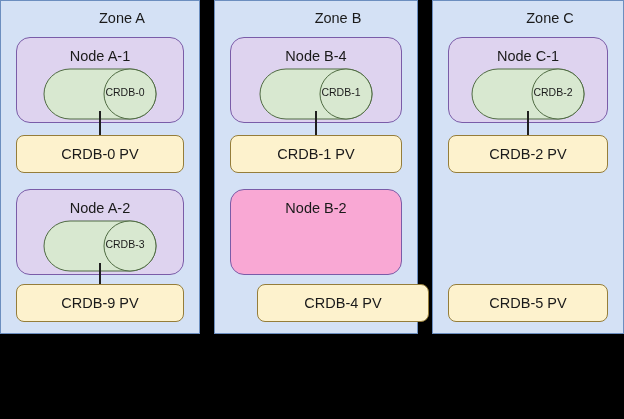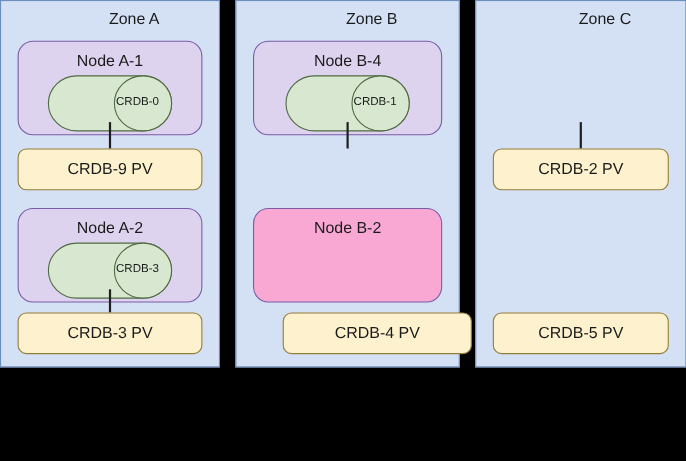--- a/index.html
+++ b/index.html
@@ -130,59 +130,72 @@
         <div class="cyl" style="left: 26px; top: 30px;">
           <svg viewBox="0 0 114 52">
             <path d="M 27 1 L 87 1 A 26 25 0 0 1 87 51 L 27 51 A 26 25 0 0 1 27 1 Z" fill="#d8e8d0" stroke="#4f6b42" stroke-width="1"></path>
             <ellipse cx="87" cy="26" rx="26" ry="25" fill="#d8e8d0" stroke="#4f6b42" stroke-width="1"></ellipse>
           </svg>
           <div class="cyl-label">CRDB-0</div>
         </div>
       </div>
       <div class="connector" style="left: 98px; top: 110px; height: 24px; background: rgb(31, 31, 31);"></div>
       <div class="pv" style="left: 15px; top: 134px; width: 168px; background: rgb(253, 242, 205); border-color: rgb(149, 125, 58);">
-        <span class="pv-label">CRDB-9 PV</span>
+        <span class="pv-label">CRDB-0 PV</span>
       </div>
       <div class="node" style="left: 15px; top: 188px; width: 168px; height: 86px; background: rgb(222, 211, 239); border-color: rgb(122, 92, 168); text-decoration: underline;">
         <div class="node-title">Node A-2</div>
         <div class="cyl" style="left: 26px; top: 30px;">
           <svg viewBox="0 0 114 52">
             <path d="M 27 1 L 87 1 A 26 25 0 0 1 87 51 L 27 51 A 26 25 0 0 1 27 1 Z" fill="#d8e8d0" stroke="#4f6b42" stroke-width="1"></path>
             <ellipse cx="87" cy="26" rx="26" ry="25" fill="#d8e8d0" stroke="#4f6b42" stroke-width="1"></ellipse>
           </svg>
           <div class="cyl-label">CRDB-3</div>
         </div>
       </div>
       <div class="connector" style="left: 98px; top: 262px; height: 21px; background: rgb(31, 31, 31);"></div>
       <div class="pv" style="left: 15px; top: 283px; width: 168px; background: rgb(253, 242, 205); border-color: rgb(149, 125, 58);">
-        <span class="pv-label">CRDB-3 PV</span>
+        <span class="pv-label">CRDB-9 PV</span>
       </div>
     </div>
     <div class="zone" style="left: 214px; width: 204px; background: rgb(212, 225, 245); border-color: rgb(108, 142, 191);">
       <div class="zone-title">Zone B</div>
       <div class="node" style="left: 15px; top: 36px; width: 172px; height: 86px; background: rgb(222, 211, 239); border-color: rgb(122, 92, 168);">
         <div class="node-title">Node B-4</div>
         <div class="cyl" style="left: 28px; top: 30px;">
           <svg viewBox="0 0 114 52">
             <path d="M 27 1 L 87 1 A 26 25 0 0 1 87 51 L 27 51 A 26 25 0 0 1 27 1 Z" fill="#d8e8d0" stroke="#4f6b42" stroke-width="1"></path>
             <ellipse cx="87" cy="26" rx="26" ry="25" fill="#d8e8d0" stroke="#4f6b42" stroke-width="1"></ellipse>
           </svg>
           <div class="cyl-label">CRDB-1</div>
         </div>
       </div>
       <div class="connector" style="left: 100px; top: 110px; height: 24px; background: rgb(31, 31, 31);"></div>
+      <div class="pv" style="left: 15px; top: 134px; width: 172px; background: rgb(253, 242, 205); border-color: rgb(149, 125, 58);">
+        <span class="pv-label">CRDB-1 PV</span>
+      </div>
       <div class="node" style="left: 15px; top: 188px; width: 172px; height: 86px; background: #f9a8d4; border-color: rgb(122, 92, 168); text-decoration: underline;">
         <div class="node-title">Node B-2</div>
       </div>
       <div class="pv" style="left: 15px; top: 283px; width: 172px; background: rgb(253, 242, 205); border-color: rgb(149, 125, 58); margin-left: 27px;">
         <span class="pv-label">CRDB-4 PV</span>
       </div>
     </div>
     <div class="zone" style="left: 432px; width: 192px; background: rgb(212, 225, 245); border-color: rgb(108, 142, 191);">
       <div class="zone-title">Zone C</div>
+      <div class="node" style="left: 15px; top: 36px; width: 160px; height: 86px; background: rgb(222, 211, 239); border-color: rgb(122, 92, 168);">
+        <div class="node-title">Node C-1</div>
+        <div class="cyl" style="left: 22px; top: 30px;">
+          <svg viewBox="0 0 114 52">
+            <path d="M 27 1 L 87 1 A 26 25 0 0 1 87 51 L 27 51 A 26 25 0 0 1 27 1 Z" fill="#d8e8d0" stroke="#4f6b42" stroke-width="1"></path>
+            <ellipse cx="87" cy="26" rx="26" ry="25" fill="#d8e8d0" stroke="#4f6b42" stroke-width="1"></ellipse>
+          </svg>
+          <div class="cyl-label">CRDB-2</div>
+        </div>
+      </div>
       <div class="connector" style="left: 94px; top: 110px; height: 24px; background: rgb(31, 31, 31);"></div>
       <div class="pv" style="left: 15px; top: 134px; width: 160px; background: rgb(253, 242, 205); border-color: rgb(149, 125, 58);">
         <span class="pv-label">CRDB-2 PV</span>
       </div>
       <div class="pv" style="left: 15px; top: 283px; width: 160px; background: rgb(253, 242, 205); border-color: rgb(149, 125, 58);">
         <span class="pv-label">CRDB-5 PV</span>
       </div>
     </div>
   </div>
 

